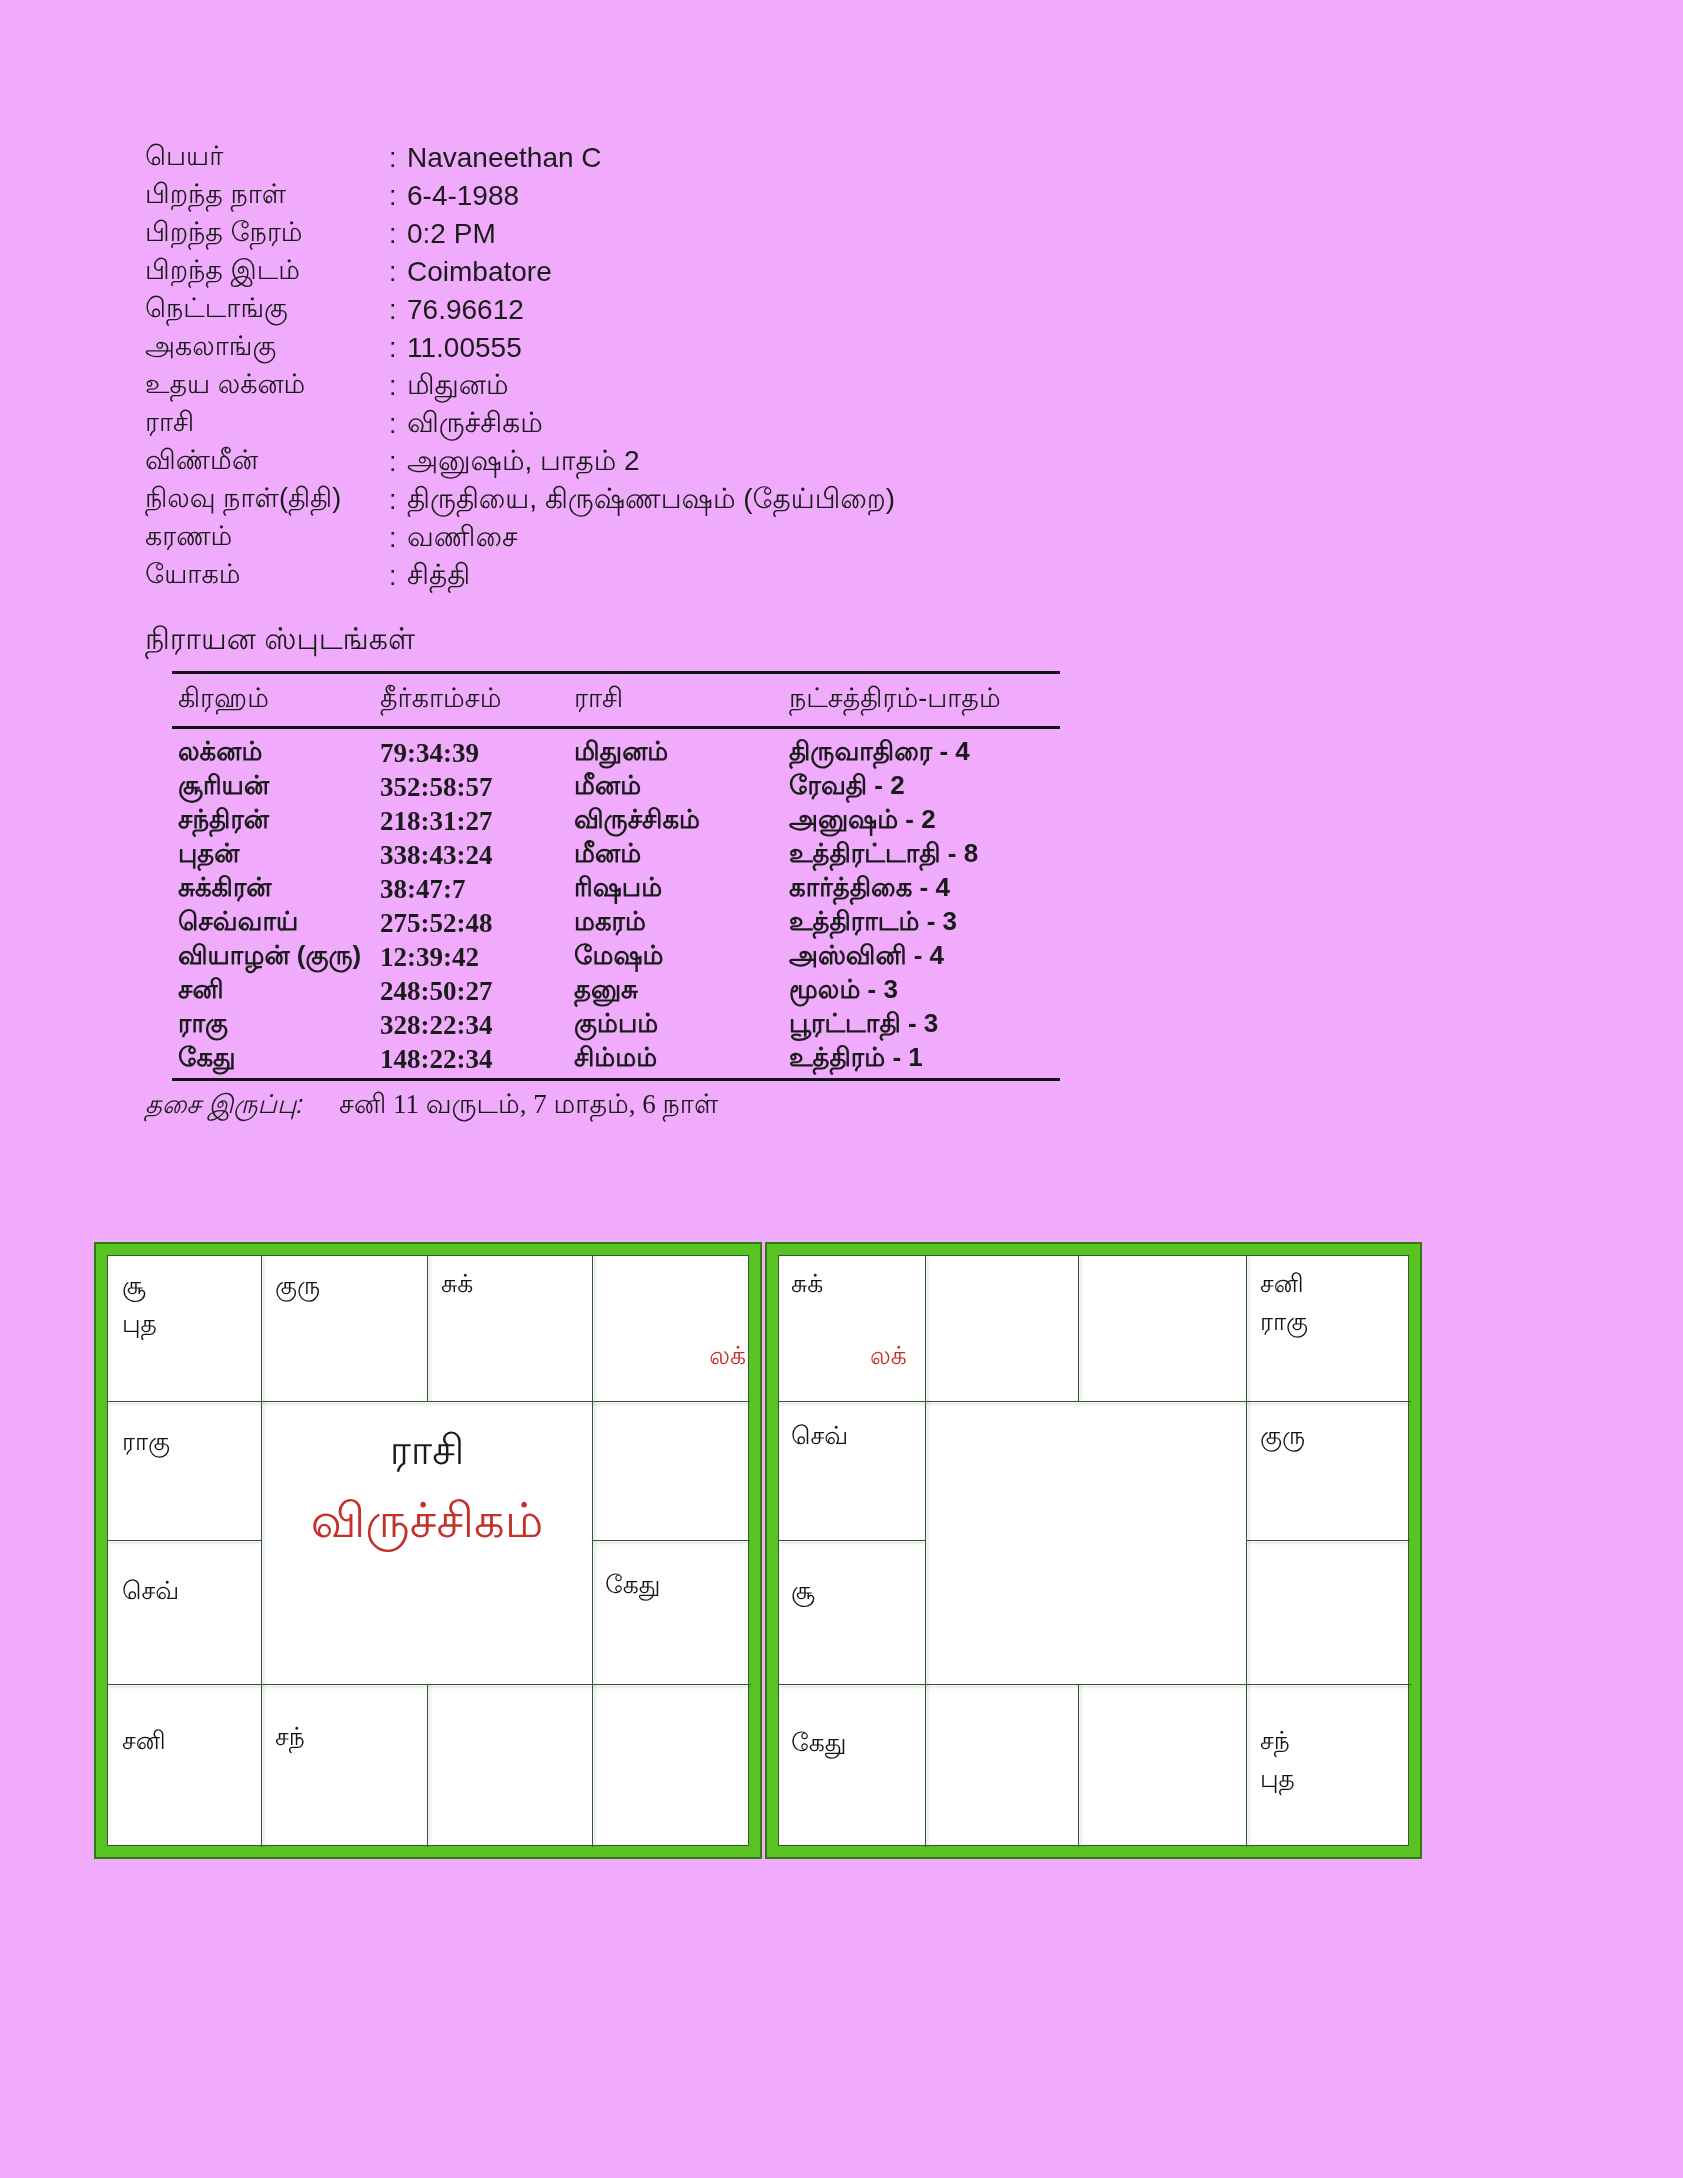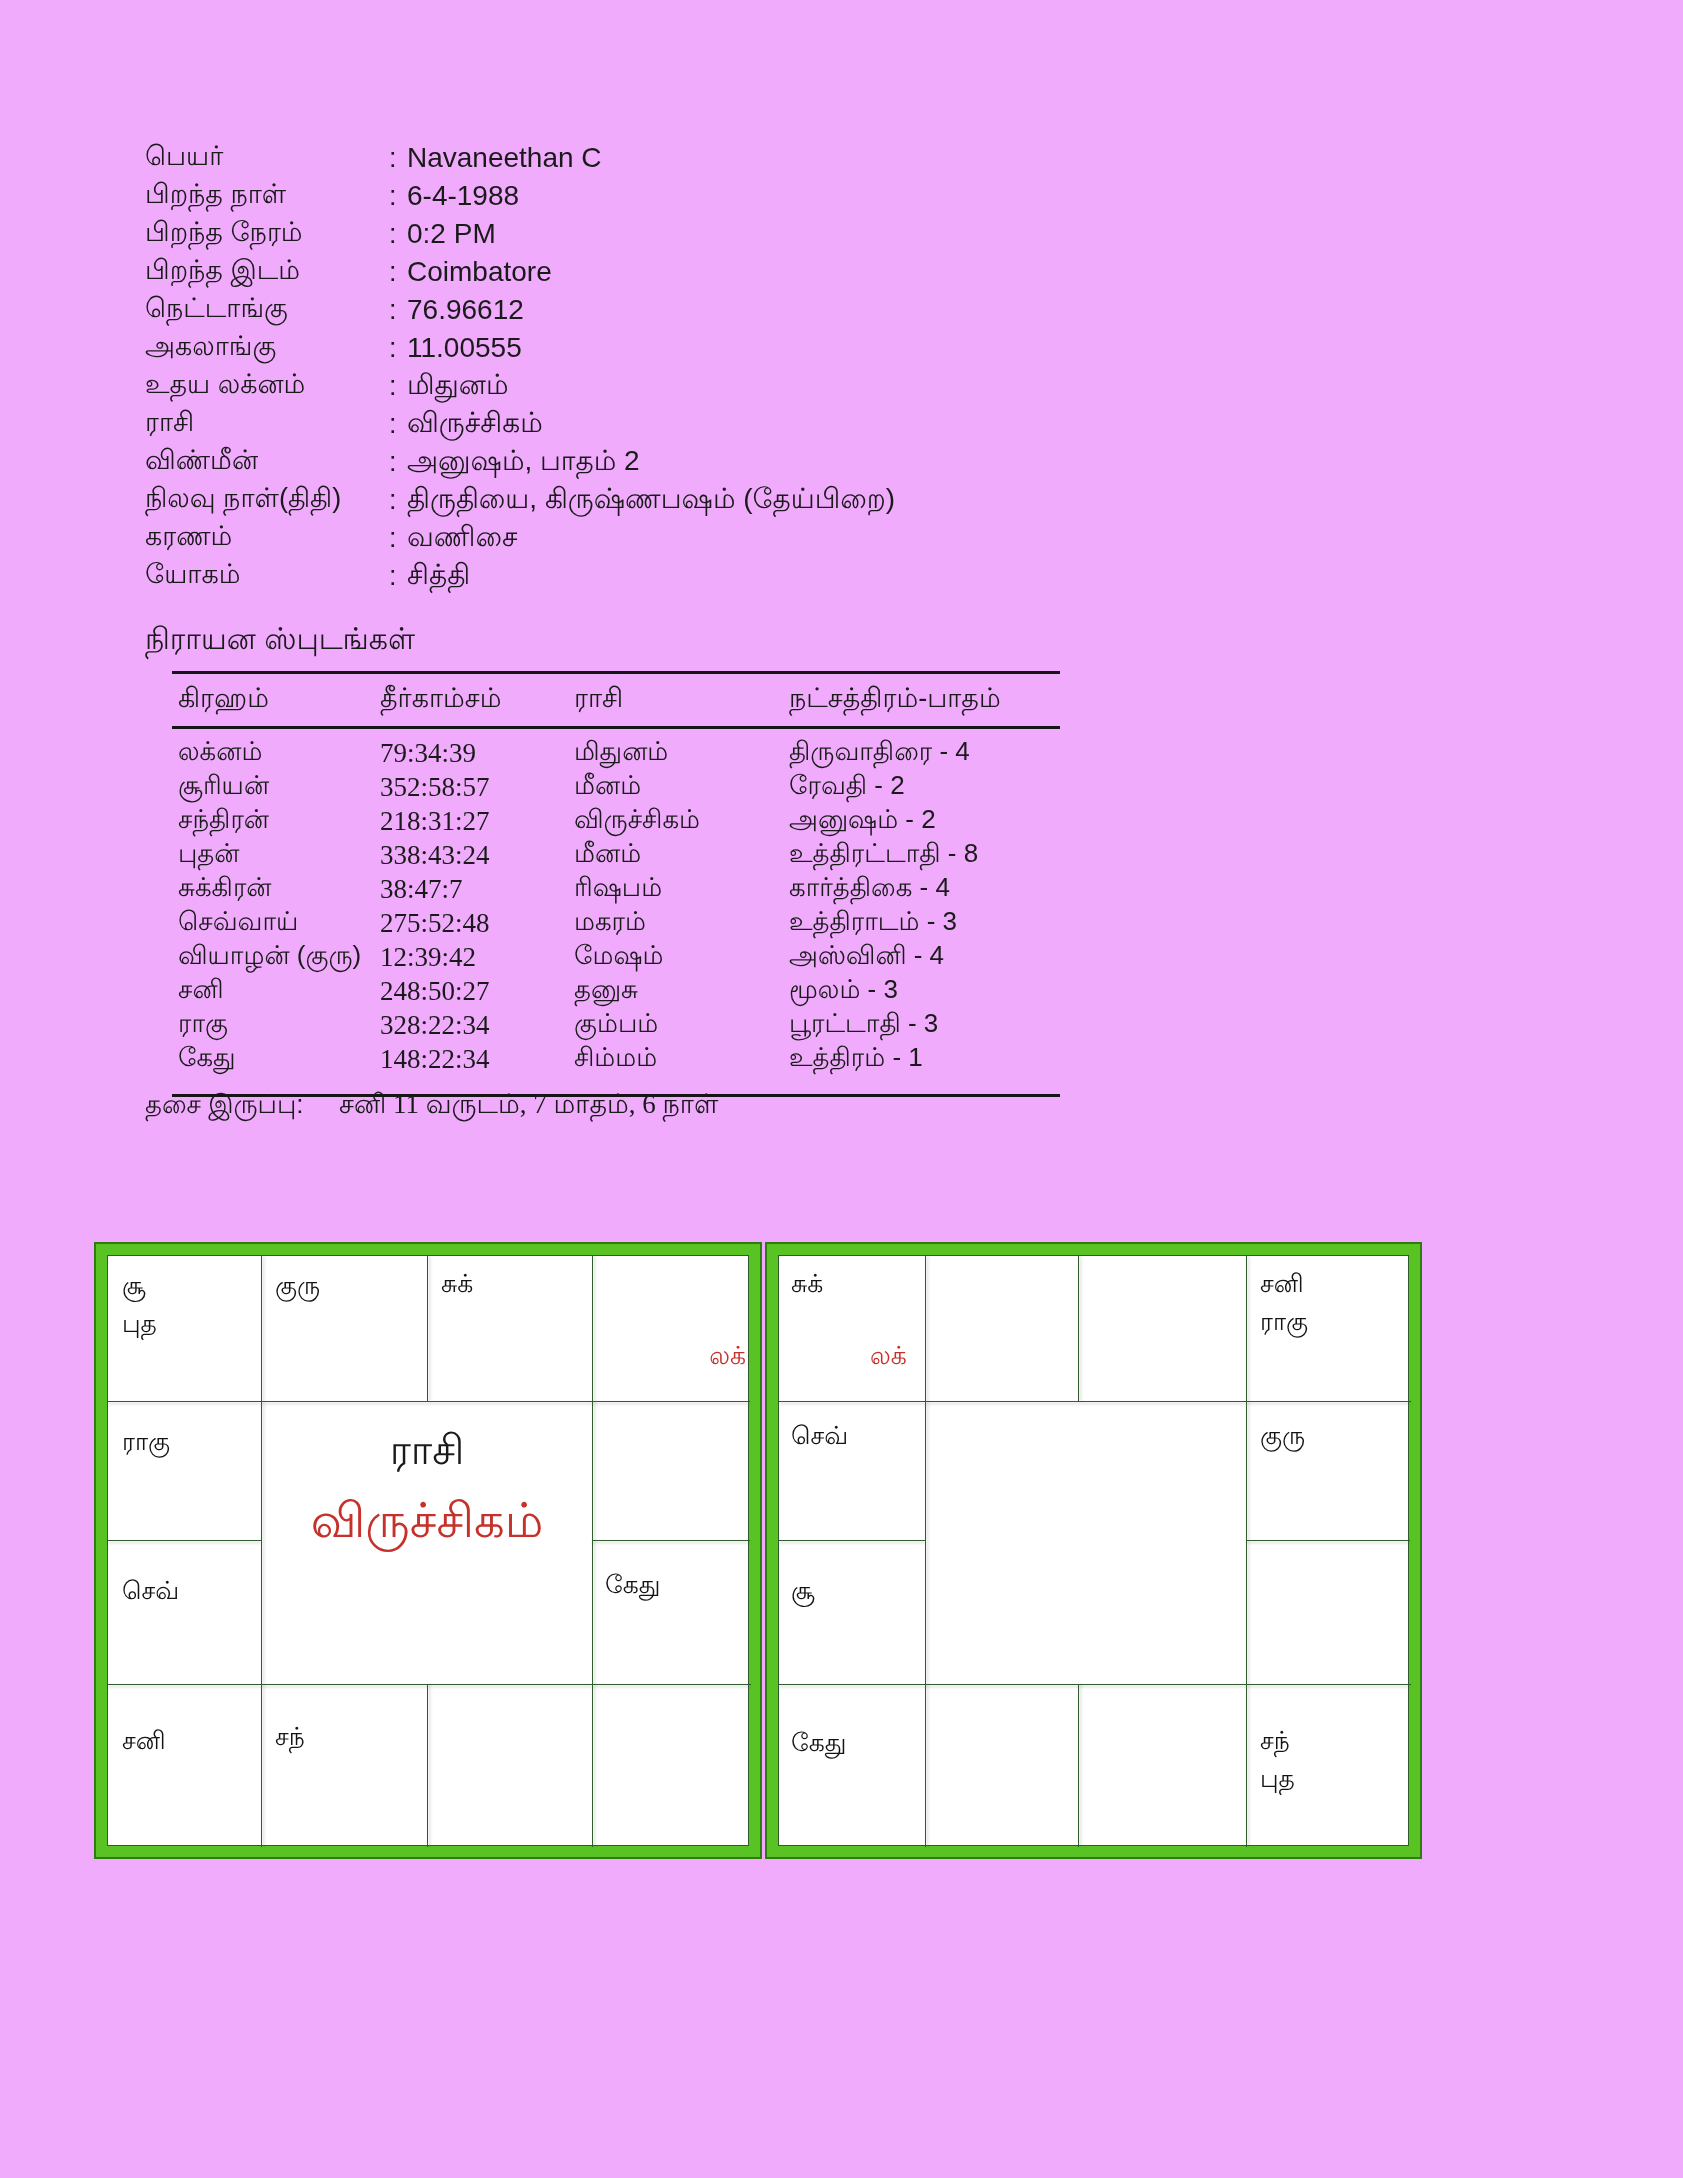--- a/index.html
+++ b/index.html
@@ -12,27 +12,27 @@
   .info-label{width:244px;font-size:27px;}
   .info-colon{width:18px;font-size:27px;text-align:left;}
   .info-value{font-size:28px;}
 
   
   #sputa-title{position:absolute;left:145px;top:622px;font-size:30px;}
   #sputa-table{position:absolute;left:139px;top:671px;width:888px;margin-left:33px;}
   .rule{height:3px;background:#151515;}
   .t-head{display:grid;grid-template-columns:202px 194px 215px 1fr;align-items:center;
           height:52px;padding-left:6px;font-size:27px;}
-  .t-body{padding:7px 0 18px 6px;}
+  .t-body{padding:7px 0 2px 6px;font-weight:bold;}
   .t-row{display:grid;grid-template-columns:202px 194px 215px 1fr;height:34px;
          align-items:center;font-size:26px;}
   .num{font-family:"Liberation Serif",serif;font-size:27px;}
 
   #dasa{position:absolute;left:145px;top:1089px;display:flex;font-size:26px;}
-  #dasa .dasa-label{width:194px;}
+  #dasa .dasa-label{width:194px;font-style:italic;}
   #dasa .dasa-value{font-family:"Liberation Serif",serif;font-size:27px;}
 
   
   .chart{position:absolute;top:1244px;height:613px;background:#fff;box-sizing:border-box;
          border:11px solid #58c322;box-shadow:0 0 0 2px #2f7d0e, inset 0 0 0 1px #9ade63;}
   #rasi-chart{left:96px;width:664px;}
   #navamsam-chart{left:767px;width:653px;}
   .chart-inner{position:absolute;inset:0;border:1px solid #2e5c2e;box-sizing:border-box;}
   .ln{position:absolute;background:#2e5c2e;}
   .lnh{height:1px;box-shadow:0 2px 3px rgba(90,90,90,.35);}

